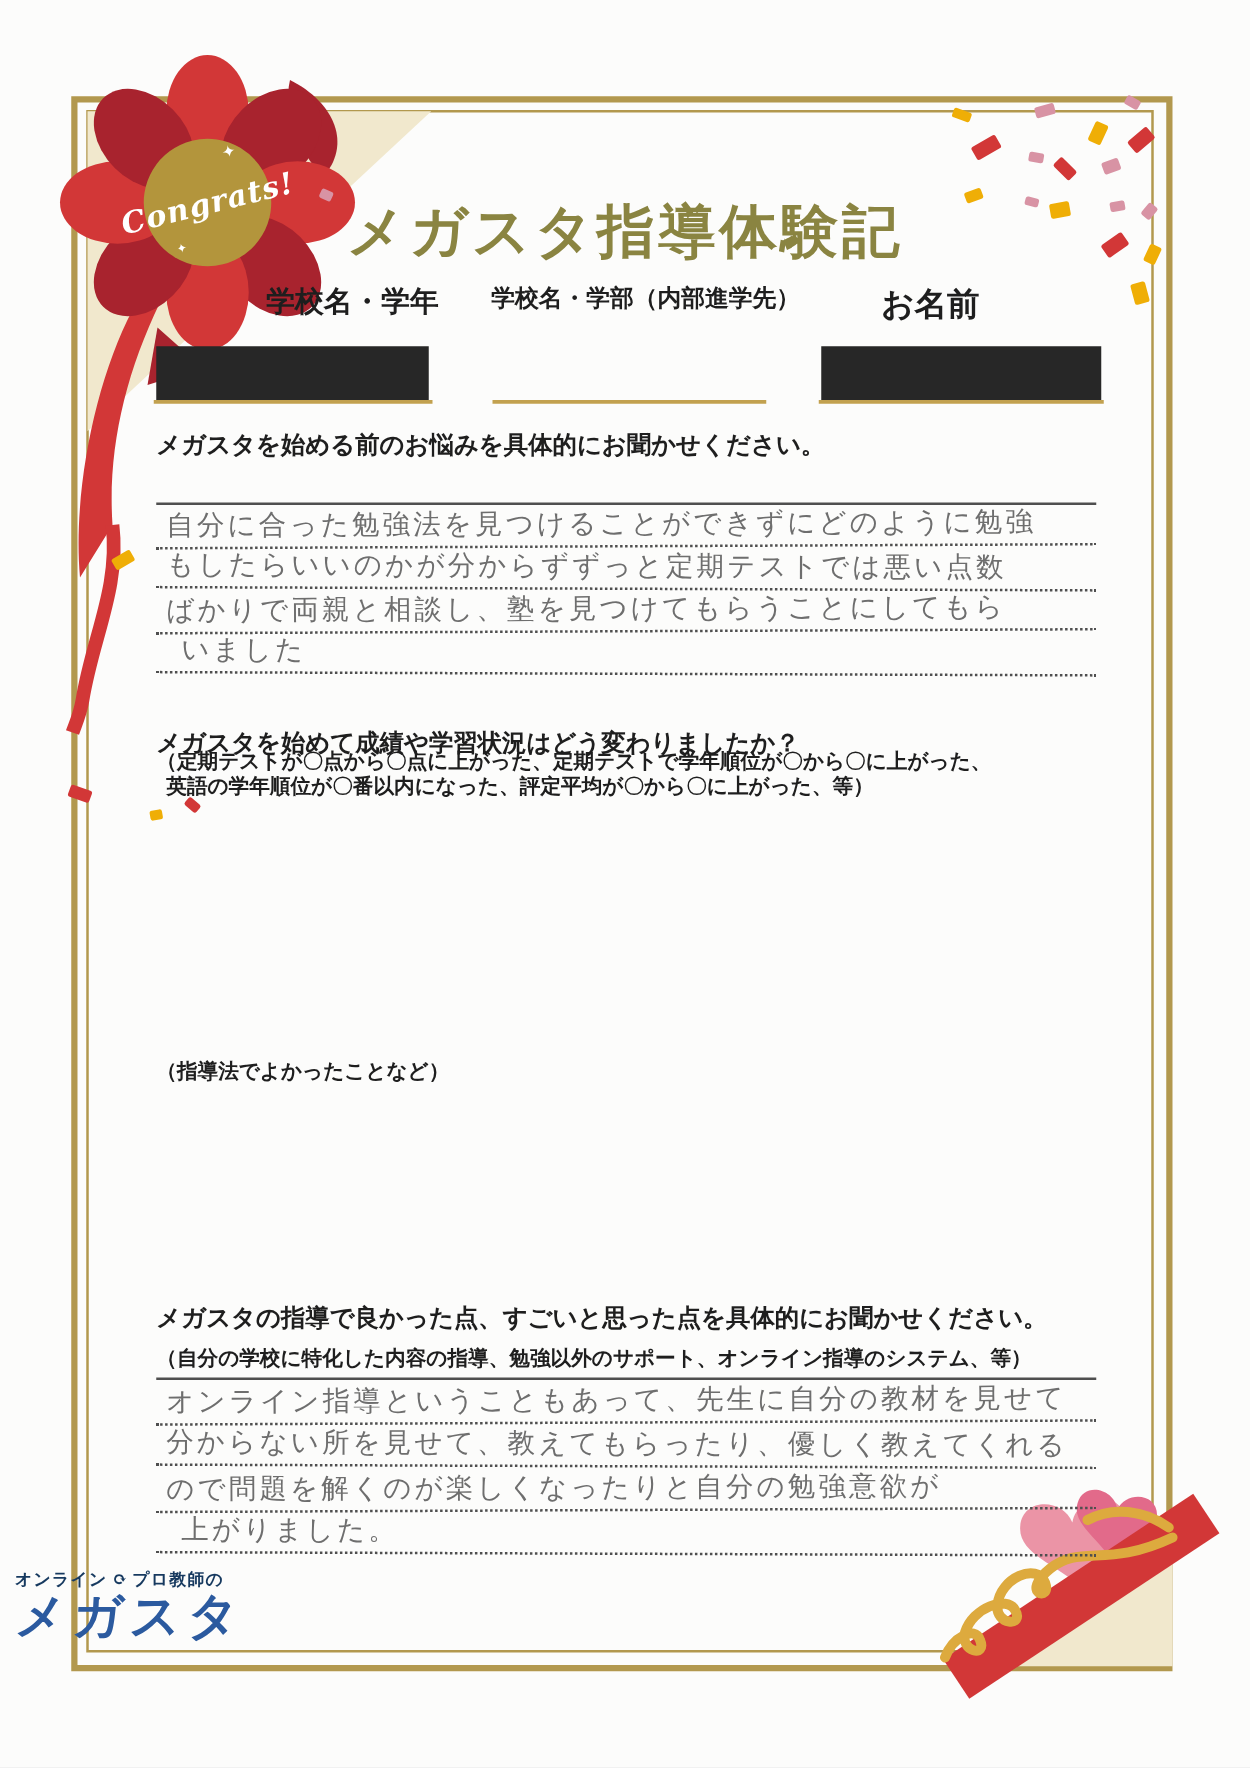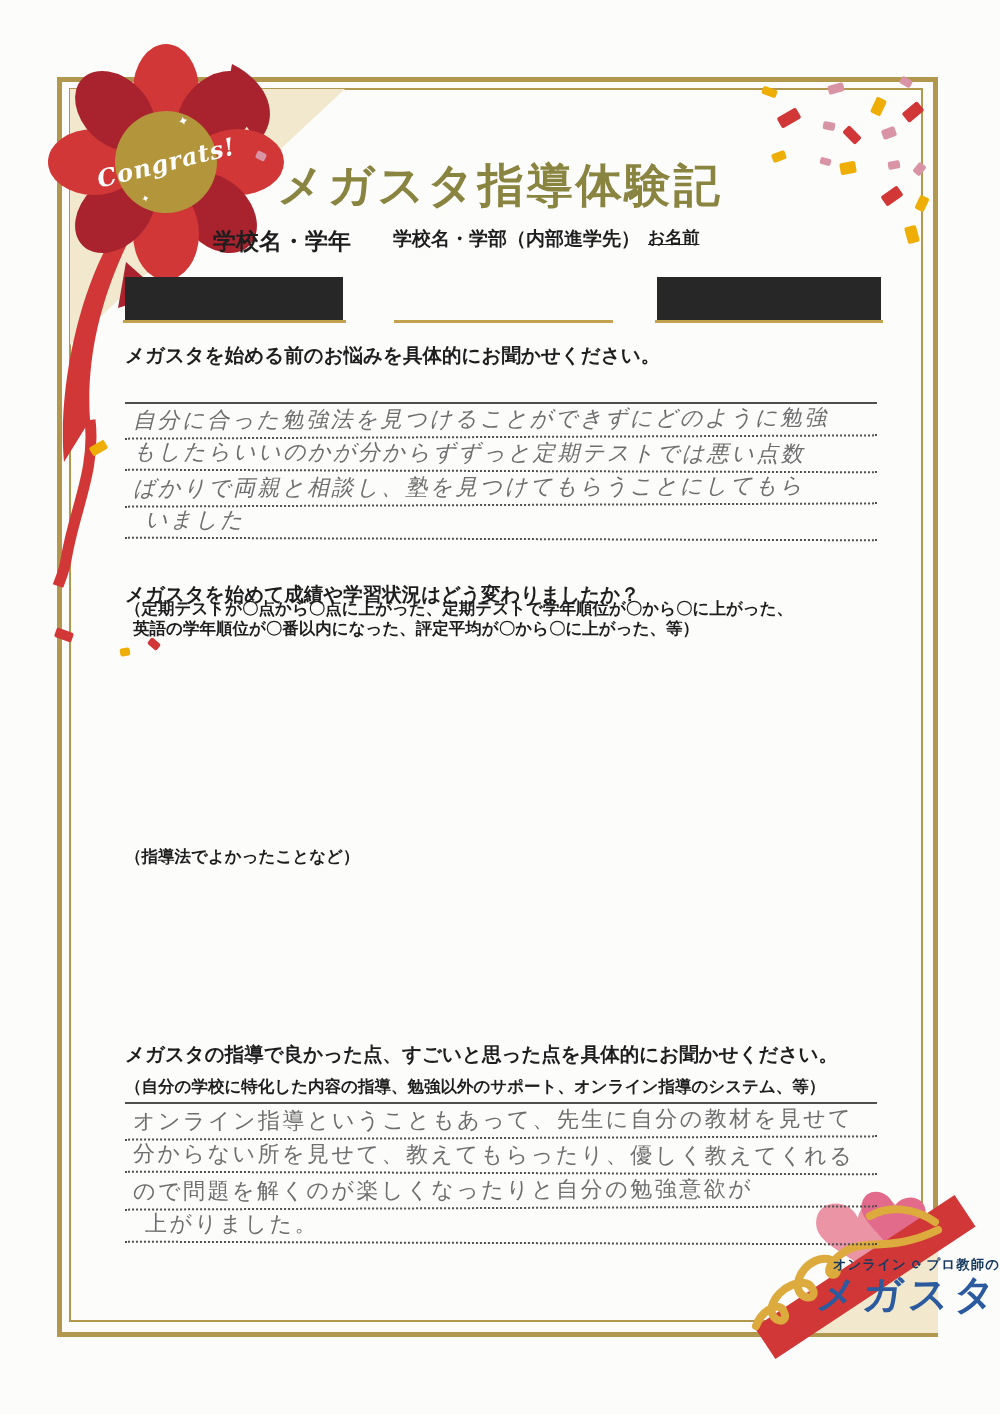--- a/index.html
+++ b/index.html
@@ -33,21 +33,21 @@
   .q-note{position:absolute;left:125px;width:780px;font-weight:bold;font-size:16.5px;color:var(--ink);white-space:nowrap;}
   .answers{position:absolute;left:125px;width:752px;border-top:2px solid var(--line_dark);}
   .ans-line{height:35px;border-bottom:2px dotted var(--line_dark);display:flex;align-items:flex-end;
         padding:0 4px 2px 8px;box-sizing:border-box;
         font-family:"DejaVu Sans",sans-serif;color:var(--handwriting);
         font-size:22px;letter-spacing:2.5px;white-space:nowrap;overflow:visible;}
   .ans-line:nth-child(odd){transform:rotate(-0.25deg);}
   .ans-line:nth-child(even){transform:rotate(0.2deg);}
   .q1 .ans-line{height:34px;}
   .indent{padding-left:20px;}
-  .logo{position:absolute;left:12px;right:0;top:1255px;text-align:right;}
+  .logo{position:absolute;left:12px;right:0;top:1255px;text-align:left;}
   .logo .tagline{font-family:"Liberation Sans",sans-serif;font-weight:bold;font-size:13.5px;
         color:var(--brand_navy);letter-spacing:1px;}
   .logo .arrows{display:inline-block;margin:0 4px;color:var(--brand_navy);font-weight:bold;font-size:14px;}
   .logo .brand{font-family:"Liberation Sans",sans-serif;font-weight:bold;font-size:40px;
         color:var(--brand_blue);letter-spacing:5px;line-height:1.0;transform:skewX(-3deg);}
 </style>
 </head>
 <body>
 
 <div class="page">
@@ -115,30 +115,30 @@
   <div class="cf" style="left:256px;top:152px;width:10px;height:8px;background:var(--confetti_pink);transform:rotate(25deg);"></div>
   <div class="cf" style="left:90px;top:443px;width:17px;height:10px;background:var(--confetti_yellow);transform:rotate(-30deg);"></div>
   <div class="cf" style="left:55px;top:630px;width:18px;height:10px;background:var(--accent_red);transform:rotate(20deg);"></div>
   <div class="cf" style="left:120px;top:648px;width:10px;height:8px;background:var(--confetti_yellow);transform:rotate(-10deg);"></div>
   <div class="cf" style="left:148px;top:640px;width:12px;height:8px;background:var(--accent_red);transform:rotate(40deg);"></div>
 
   <h1 class="title">メガスタ指導体験記</h1>
 
   <div class="field-label" style="left:213px;font-size:23px;">学校名・学年</div>
   <div class="field-label" style="left:393px;font-size:19px;">学校名・学部（内部進学先）</div>
-  <div class="field-label" style="left:648px;font-size:17px;text-decoration:underline;">お名前</div>
+  <div class="field-label" style="left:705px;font-size:26px;">お名前</div>
 
   <div class="redact" style="left:125px;width:218px;"></div>
   <div class="redact" style="left:657px;width:224px;"></div>
   <div class="gold-line" style="left:123px;width:223px;"></div>
   <div class="gold-line" style="left:394px;width:219px;"></div>
   <div class="gold-line" style="left:655px;width:228px;"></div>
 
   <div class="q-head" style="top:342px;">メガスタを始める前のお悩みを具体的にお聞かせください。</div>
-  <div class="answers q1" style="top:402px;font-style:italic;">
+  <div class="answers q1" style="top:402px;">
     <div class="ans-line">自分に合った勉強法を見つけることができずにどのように勉強</div>
     <div class="ans-line">もしたらいいのかが分からずずっと定期テストでは悪い点数</div>
     <div class="ans-line">ばかりで両親と相談し、塾を見つけてもらうことにしてもら</div>
     <div class="ans-line indent">いました</div>
   </div>
 
   <div class="q-head" style="top:581px;">メガスタを始めて成績や学習状況はどう変わりましたか？</div>
   <div class="q-note" style="top:598px;">（定期テストが〇点から〇点に上がった、定期テストで学年順位が〇から〇に上がった、</div>
   <div class="q-note" style="top:618px;padding-left:8px;">英語の学年順位が〇番以内になった、評定平均が〇から〇に上がった、等）</div>
 

